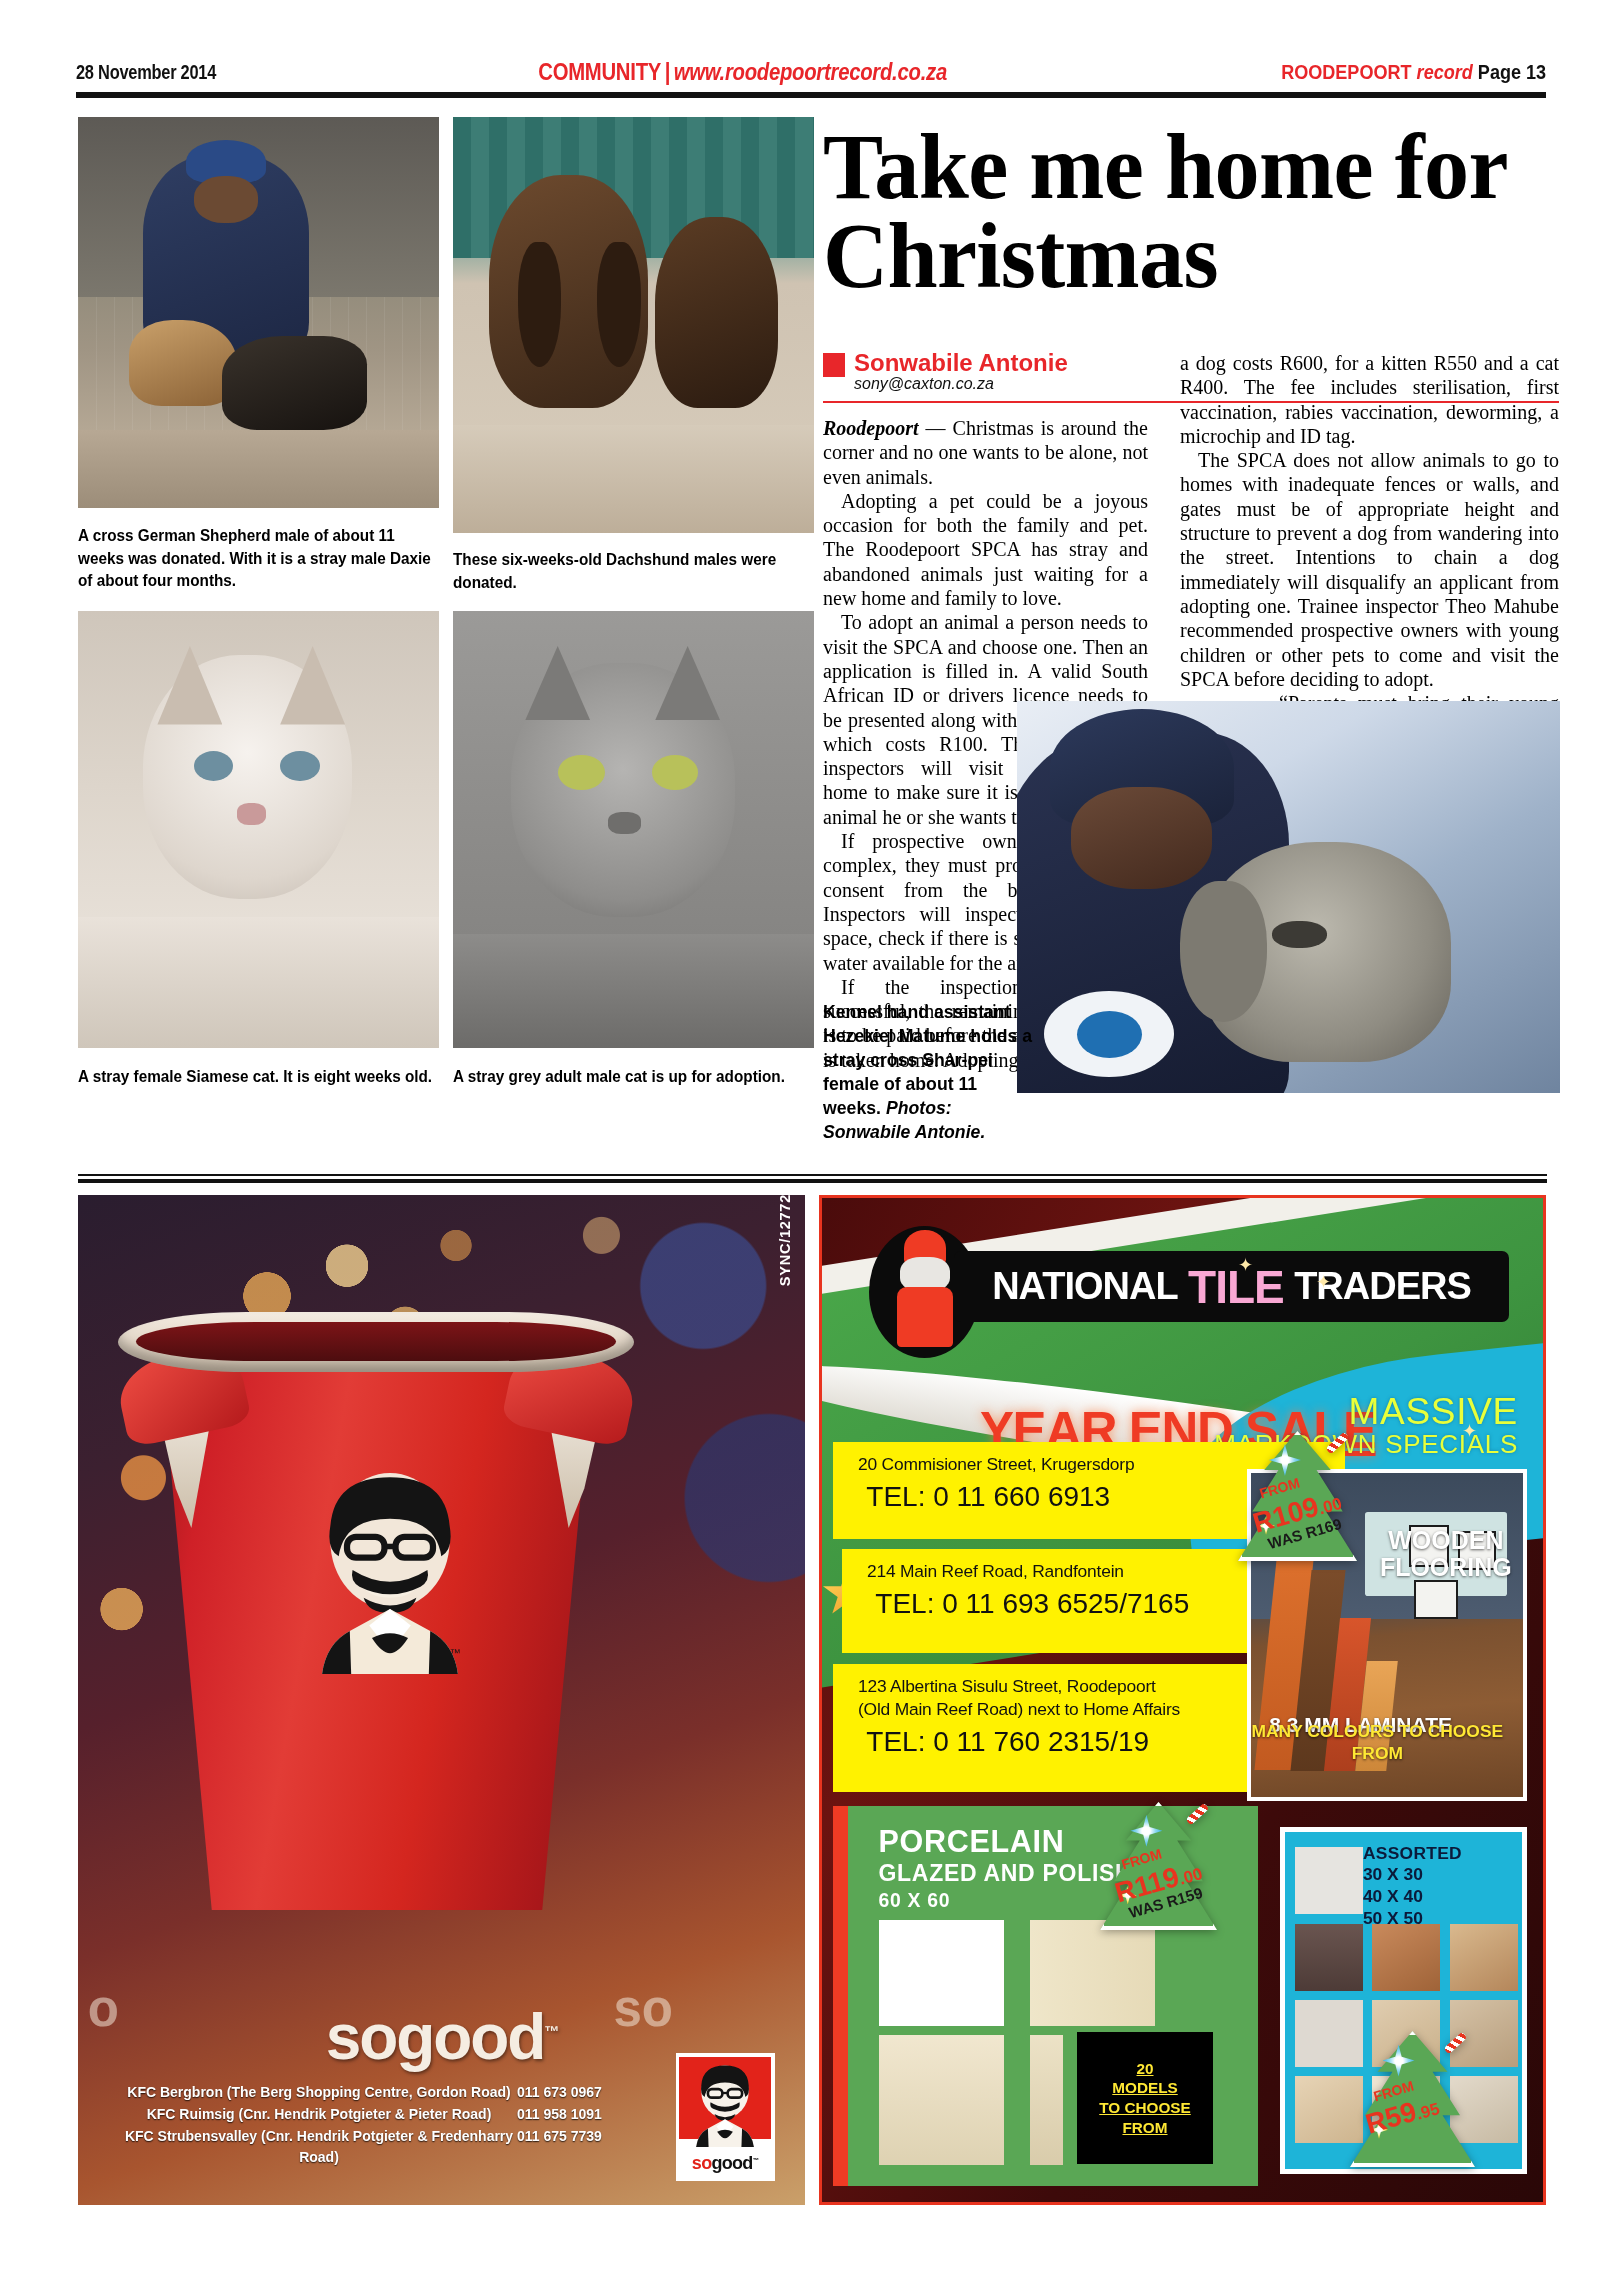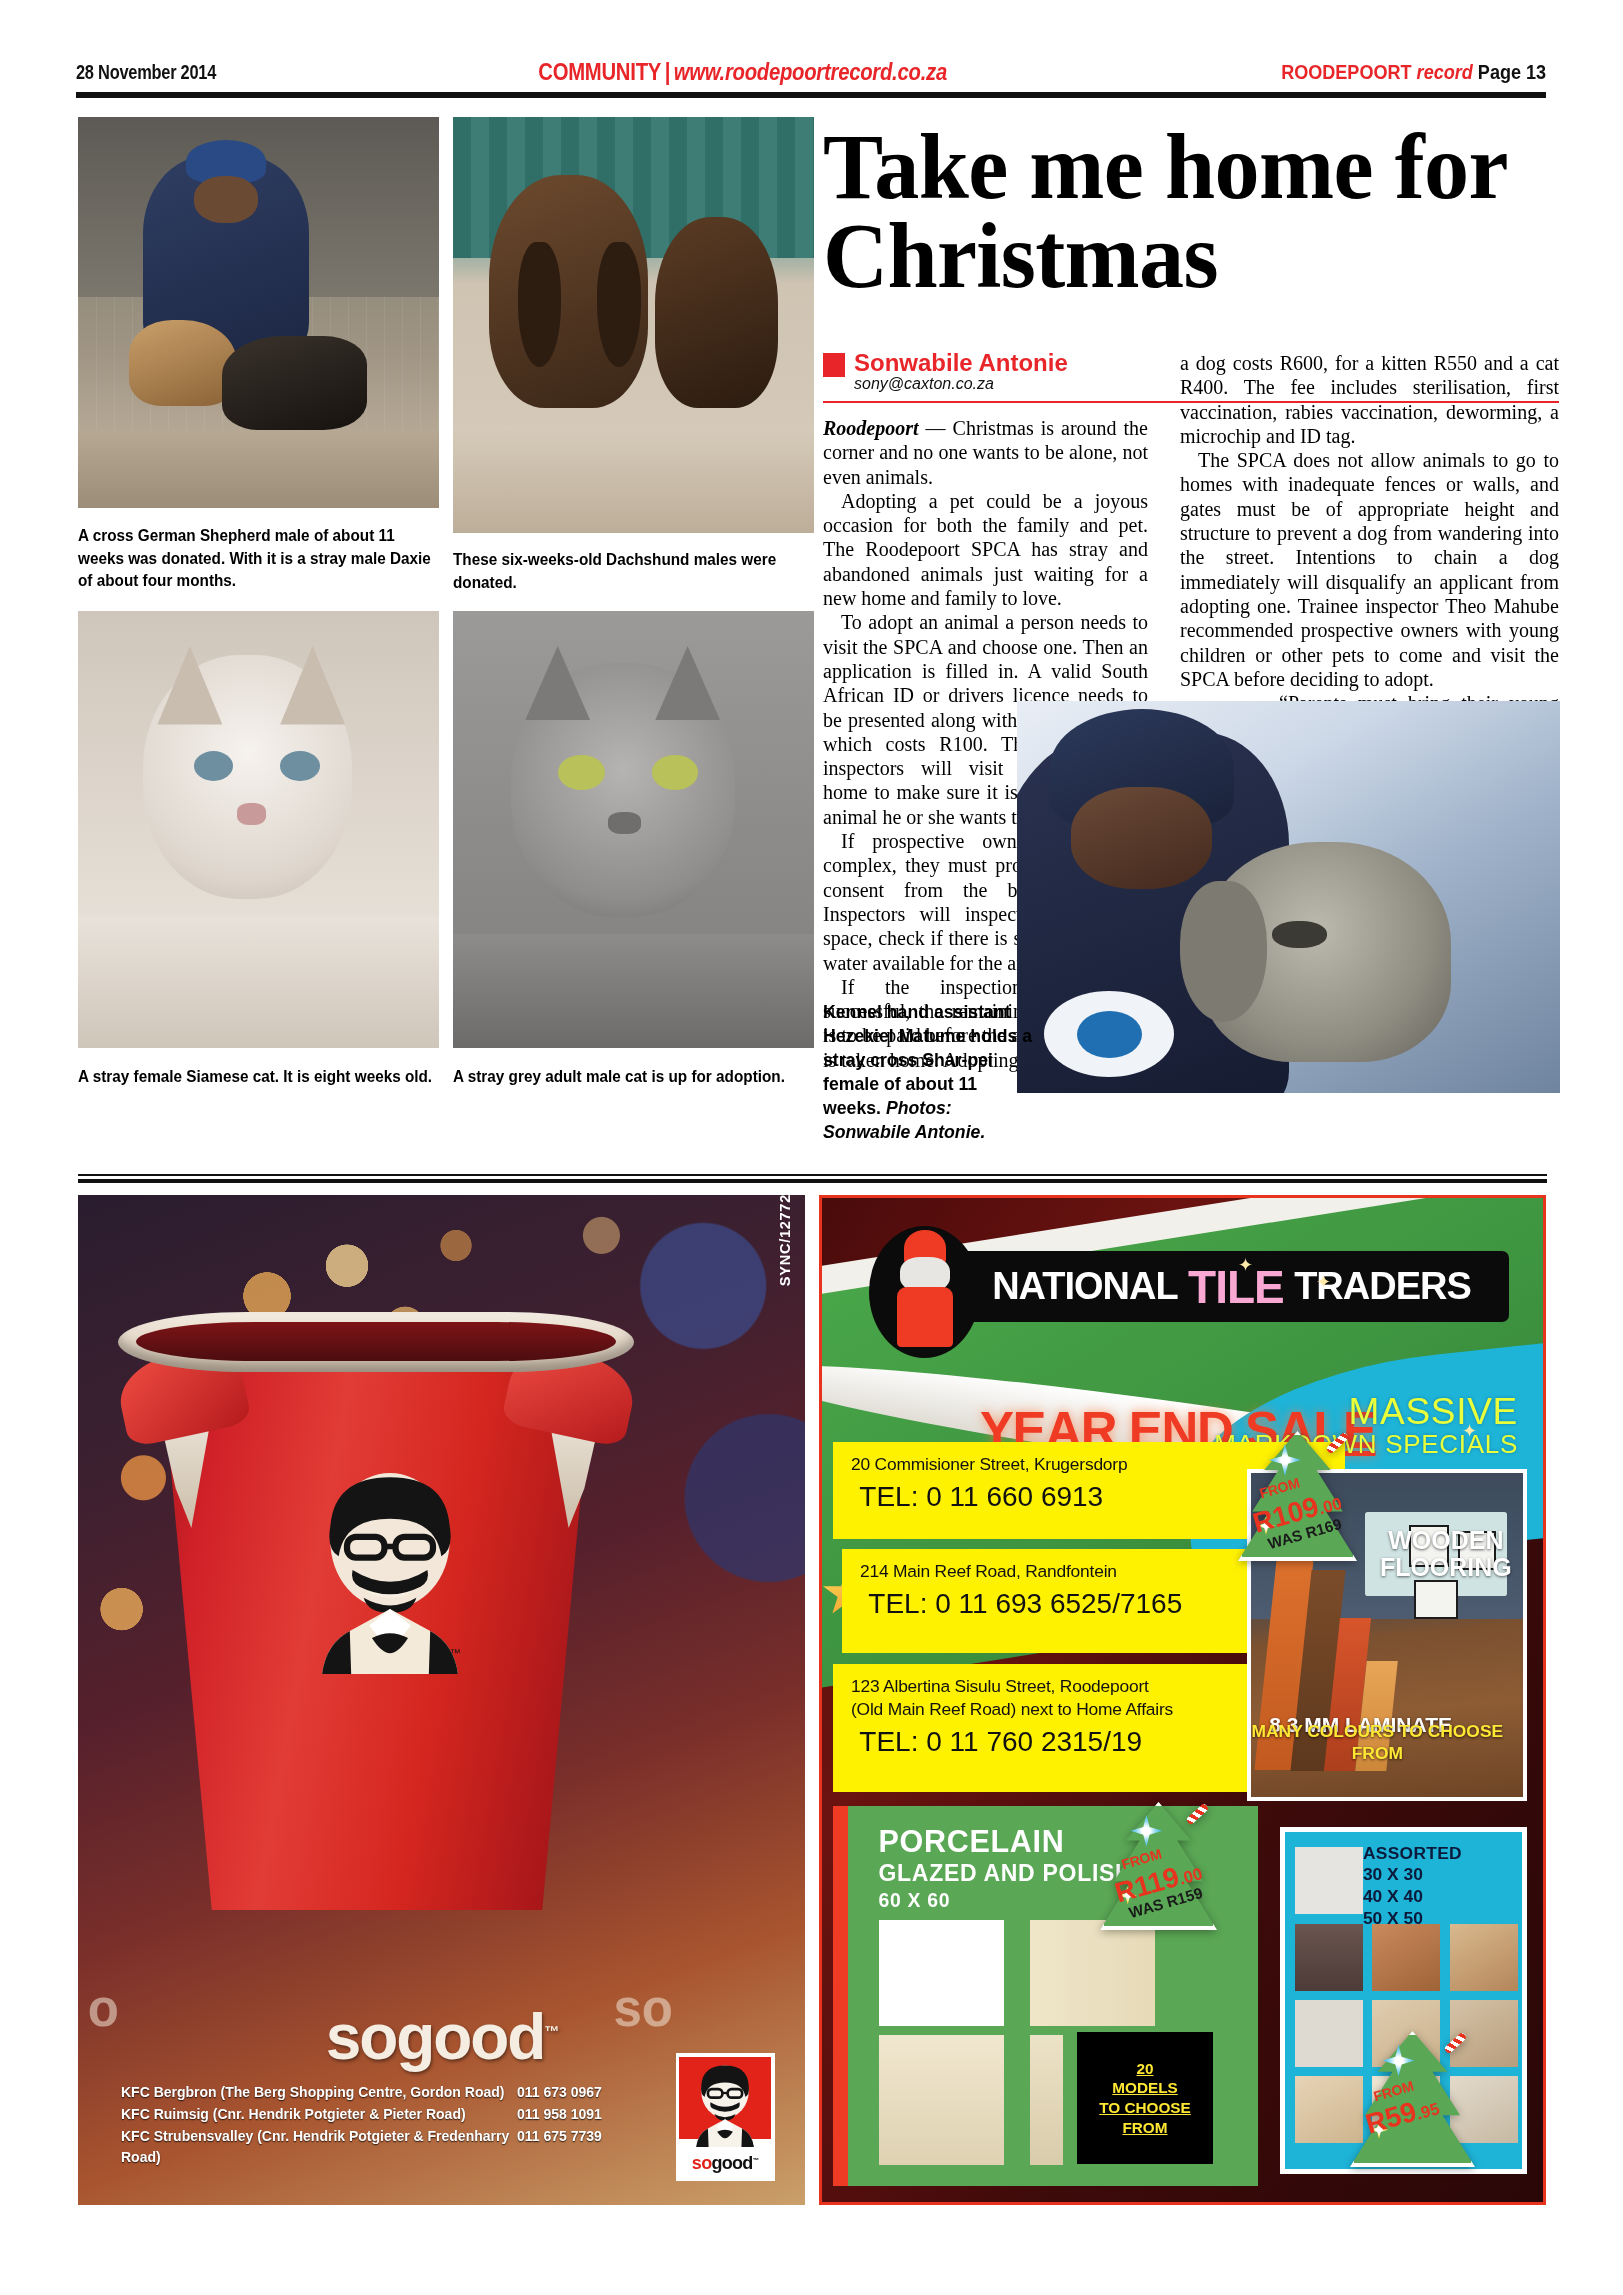--- a/index.html
+++ b/index.html
@@ -212,21 +212,21 @@
     font-weight:bold; font-size:51px; color:rgba(240,228,214,.55);
   }
   .bucket-side-l { left:9.7px; }
   .bucket-side-r { right:132px; }
 
   .kfc-stores {
     position:absolute; left:43px; bottom:36px; width:555px;
     color:#ffffff; font-weight:bold; font-size:14px; line-height:1.55;
     text-shadow:0 0.7px 1.4px rgba(0,0,0,.8);
   }
-  .kfc-stores .row { display:flex; }
+  .kfc-stores .row { display:flex;text-align:center; }
   .kfc-stores .nm { width:396px; }
   .kfc-stores .tel { }
 
   .kfc-logo {
     position:absolute; right:30.5px; bottom:23.6px; width:99px; height:128px;
     background:#ffffff; padding:3.5px;
   }
   .kfc-logo .inner {
     width:100%; height:100%; position:relative;
     background:linear-gradient(180deg,#e2231a 0%, #e2231a 68%, #ffffff 68%, #ffffff 100%);
@@ -311,21 +311,21 @@
   .tt-massive {
     position:absolute; right:25px; top:194px; text-align:right;
     color:#e8ff3a; font-weight:normal; line-height:1.06;
     text-shadow:0 0 3.5px rgba(0,80,120,.5);
   }
   .tt-massive .big { font-size:37px; display:block; letter-spacing:0.7px; }
   .tt-massive .small { font-size:26px; display:block; letter-spacing:0.7px; }
 
   .addr {
     position:absolute; left:11px; background:#fff200; color:#111;
-    padding:11px 18px;
+    padding:11px 25px;
   }
   .addr .line { font-size:17.4px; line-height:1.32; letter-spacing:-0.2px; }
   .addr .tel { font-size:28px; letter-spacing:0px; margin-top:4.9px; padding-left:8.3px; }
   #addr1 { top:244px; width:512px; height:97px; }
   #addr2 { top:351px; width:528px; height:104px;margin-left:9px; }
   #addr3 { top:466px; width:528px; height:128px; }
 
   
   .floor-panel {
     position:absolute; left:425px; top:271px; width:280px; height:332px;

